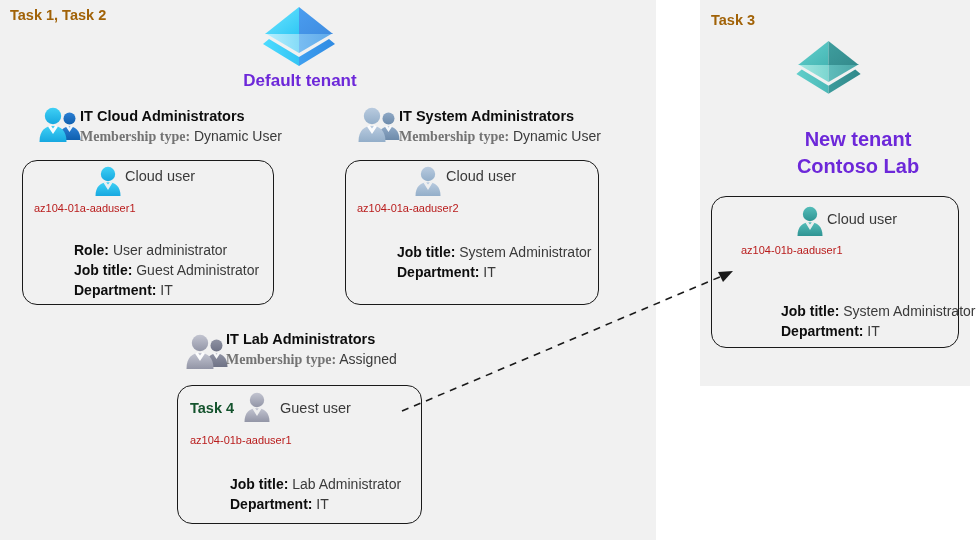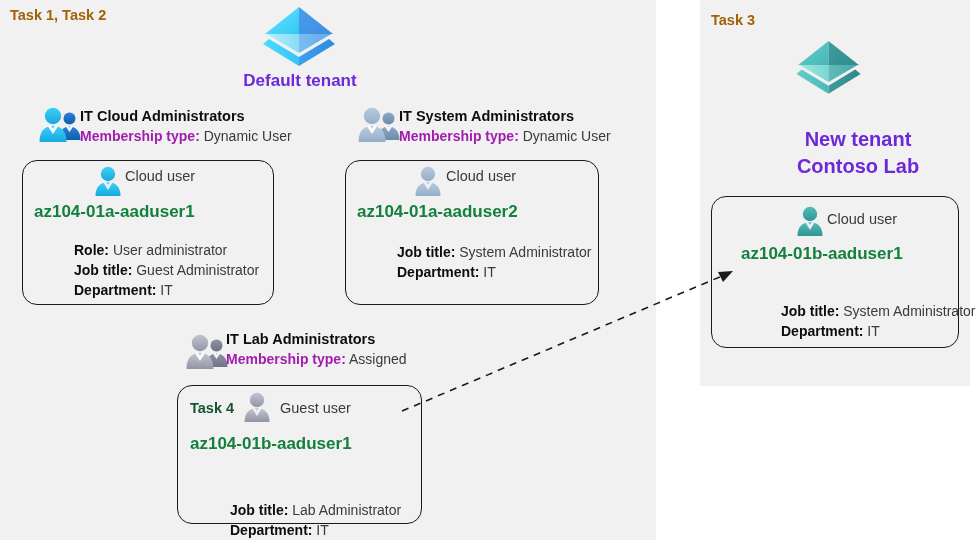--- a/index.html
+++ b/index.html
@@ -55,41 +55,41 @@
 
   
   .group-block { position: absolute; white-space: nowrap; }
   .group-name {
     font-size: 14.5px; font-weight: bold; color: #0d0d0d;
     line-height: 19px;
   }
   .group-meta {
     font-size: 14px; color: #3a3a3a; line-height: 21px;
   }
-  .group-meta b { color: #a21caf; font-weight: bold; }
+  .group-meta b { color: #737373; font-weight: bold; font-family: Liberation Serif, serif; }
 
   
   .card {
     position: absolute;
     border: 1.4px solid #1a1a1a;
     border-radius: 15px;
     background: transparent;
     box-sizing: border-box;
   }
   .card-head {
     position: absolute;
     font-size: 14.5px;
     color: #3a3a3a;
     white-space: nowrap;
   }
   .card-username {
     position: absolute;
-    font-size: 17px;
-    font-weight: bold;
-    color: #15803d;
+    font-size: 11px;
+    font-weight: normal;
+    color: #b91c1c;
     white-space: nowrap;
   }
   .card-props {
     position: absolute;
     font-size: 14px;
     color: #3a3a3a;
     line-height: 20px;
     white-space: nowrap;
   }
   .card-props b { color: #0d0d0d; font-weight: bold; padding-left: 40px; }
@@ -351,21 +351,21 @@
           <stop offset="1" stop-color="#9295a6"></stop>
       </linearGradient>
     </defs>
     <circle cx="14" cy="8" r="7.2" fill="url(#u3)"></circle>
     <path d="M1.5 30 C1.5 20 7 16.2 14 16.2 C21 16.2 26.5 20 26.5 30 Z" fill="url(#u3)"></path>
     <path d="M9.5 16.8 L14 24 L18.5 16.8 L16.2 15.8 L14 18.6 L11.8 15.8 Z" fill="#f1f1f1" opacity="0.95"></path>
   </svg>
 
   <div class="card-head" style="left:280px; top:400px;">Guest user</div>
   <div class="card-username" style="left:190px; top:434px;">az104-01b-aaduser1</div>
-  <div class="card-props" style="left:190px; top:500px;">
+  <div class="card-props" style="left:190px; top:474px;">
     <div class="row">
       <b>Job title:</b>
       <span>Lab Administrator</span>
     </div>
     <div class="row">
       <b>Department:</b>
       <span>IT</span>
     </div>
   </div>
 

